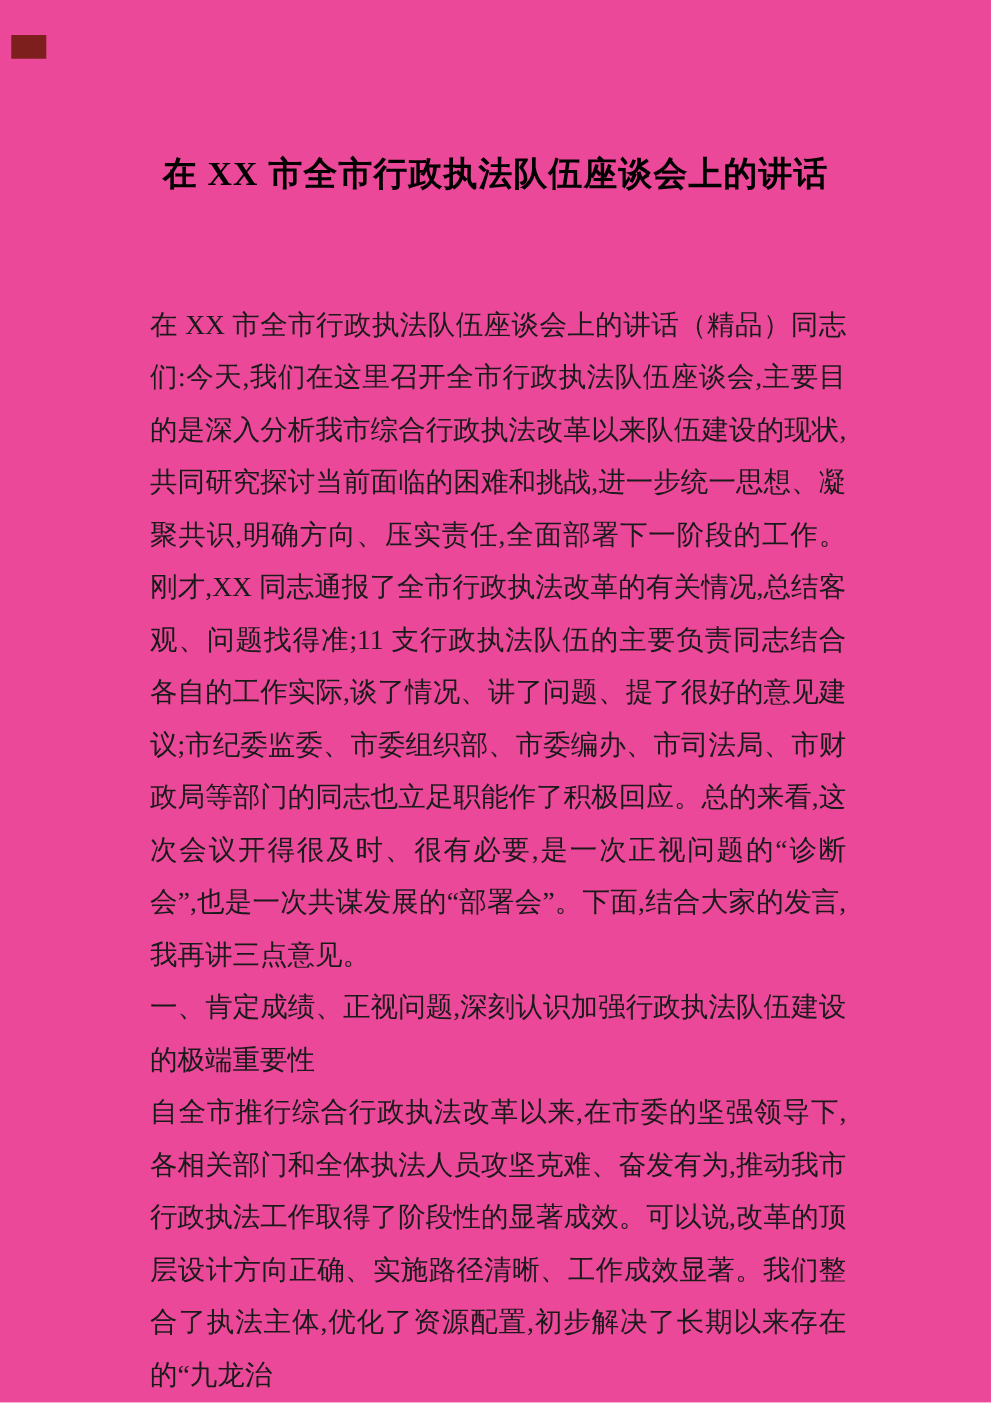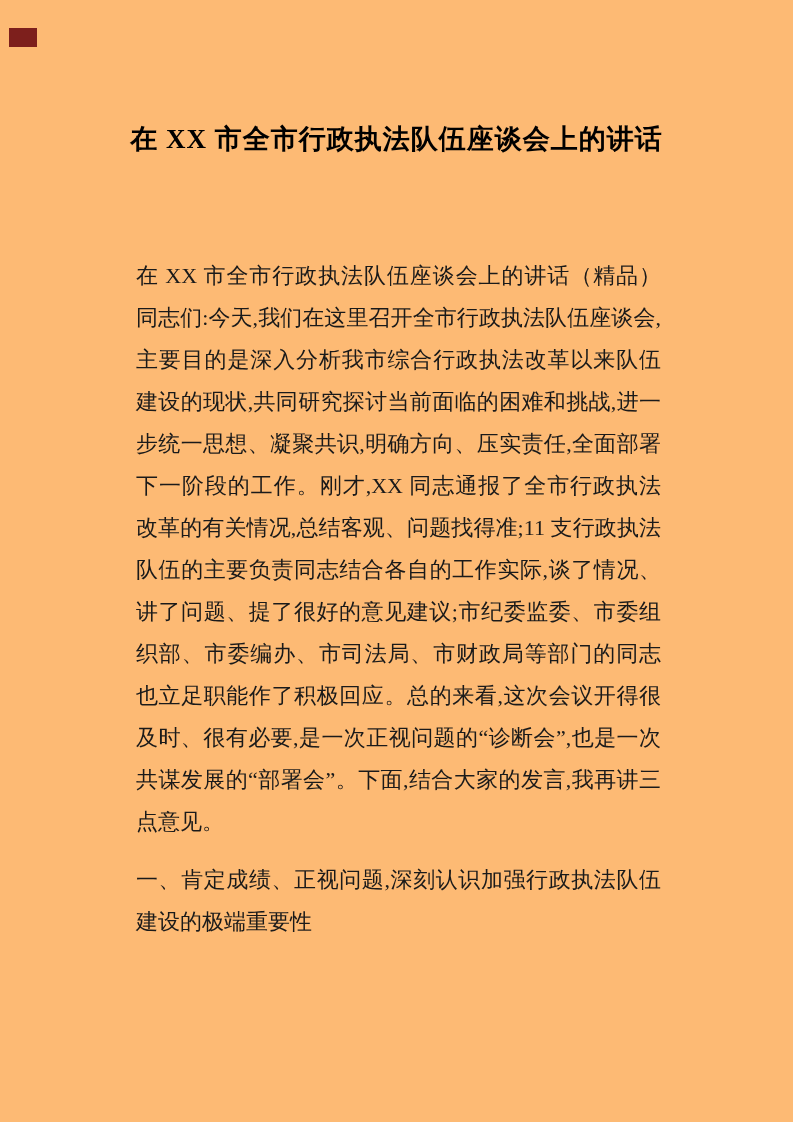--- a/index.html
+++ b/index.html
@@ -4,21 +4,21 @@
 <style>
   html, body {
     margin: 0;
     padding: 0;
     background: #ffffff;
   }
   .page {
     position: relative;
     width: 793px;
     height: 1122px;
-    background: #fdba74;
+    background: #ec4899;
     overflow: hidden;
     font-family: "Liberation Serif", "DejaVu Serif", serif;
     color: #1a1a1a;
   }
   .corner-marker {
     position: absolute;
     left: 9px;
     top: 28px;
     width: 28px;
     height: 19px;
@@ -40,33 +40,34 @@
     position: absolute;
     left: 120px;
     top: 239px;
     width: 557px;
     font-size: 22px;
     line-height: 42px;
     text-align: justify;
     text-justify: inter-character;
   }
   .body-block p {
-    margin: 16px;
+    margin: 0;
     padding: 0;
   }
 </style>
 </head>
 <body>
 
 <div class="page">
 
   <div class="corner-marker" style="background: rgb(125, 31, 28);"></div>
 
   <div class="title-block">
     <div>在 XX 市全市行政执法队伍座谈会上的讲话</div>
   </div>
 
   <div class="body-block">
     <p>在 XX 市全市行政执法队伍座谈会上的讲话（精品）同志们:今天,我们在这里召开全市行政执法队伍座谈会,主要目的是深入分析我市综合行政执法改革以来队伍建设的现状,共同研究探讨当前面临的困难和挑战,进一步统一思想、凝聚共识,明确方向、压实责任,全面部署下一阶段的工作。刚才,XX 同志通报了全市行政执法改革的有关情况,总结客观、问题找得准;11 支行政执法队伍的主要负责同志结合各自的工作实际,谈了情况、讲了问题、提了很好的意见建议;市纪委监委、市委组织部、市委编办、市司法局、市财政局等部门的同志也立足职能作了积极回应。总的来看,这次会议开得很及时、很有必要,是一次正视问题的“诊断会”,也是一次共谋发展的“部署会”。下面,结合大家的发言,我再讲三点意见。</p>
     <p>一、肯定成绩、正视问题,深刻认识加强行政执法队伍建设的极端重要性</p>
+    <p>自全市推行综合行政执法改革以来,在市委的坚强领导下,各相关部门和全体执法人员攻坚克难、奋发有为,推动我市行政执法工作取得了阶段性的显著成效。可以说,改革的顶层设计方向正确、实施路径清晰、工作成效显著。我们整合了执法主体,优化了资源配置,初步解决了长期以来存在的“九龙治</p>
   </div>
 
 </div>
 
 </body></html>

